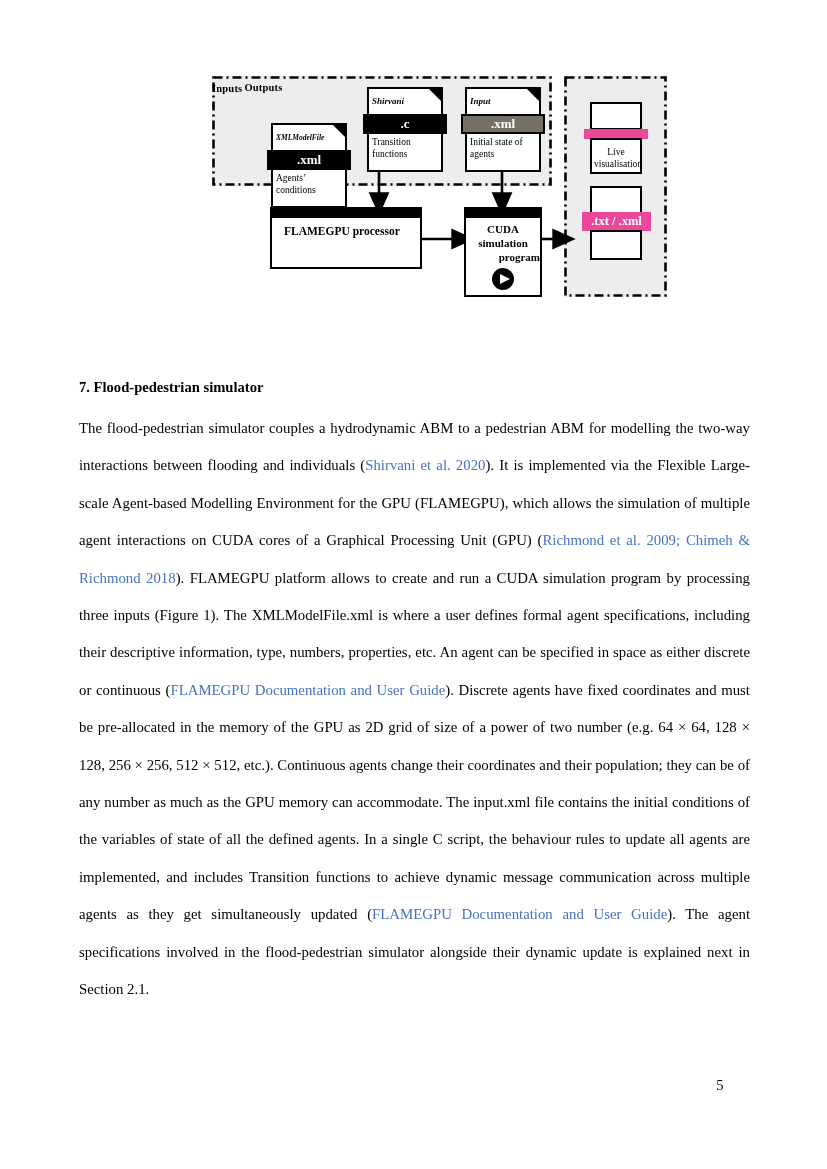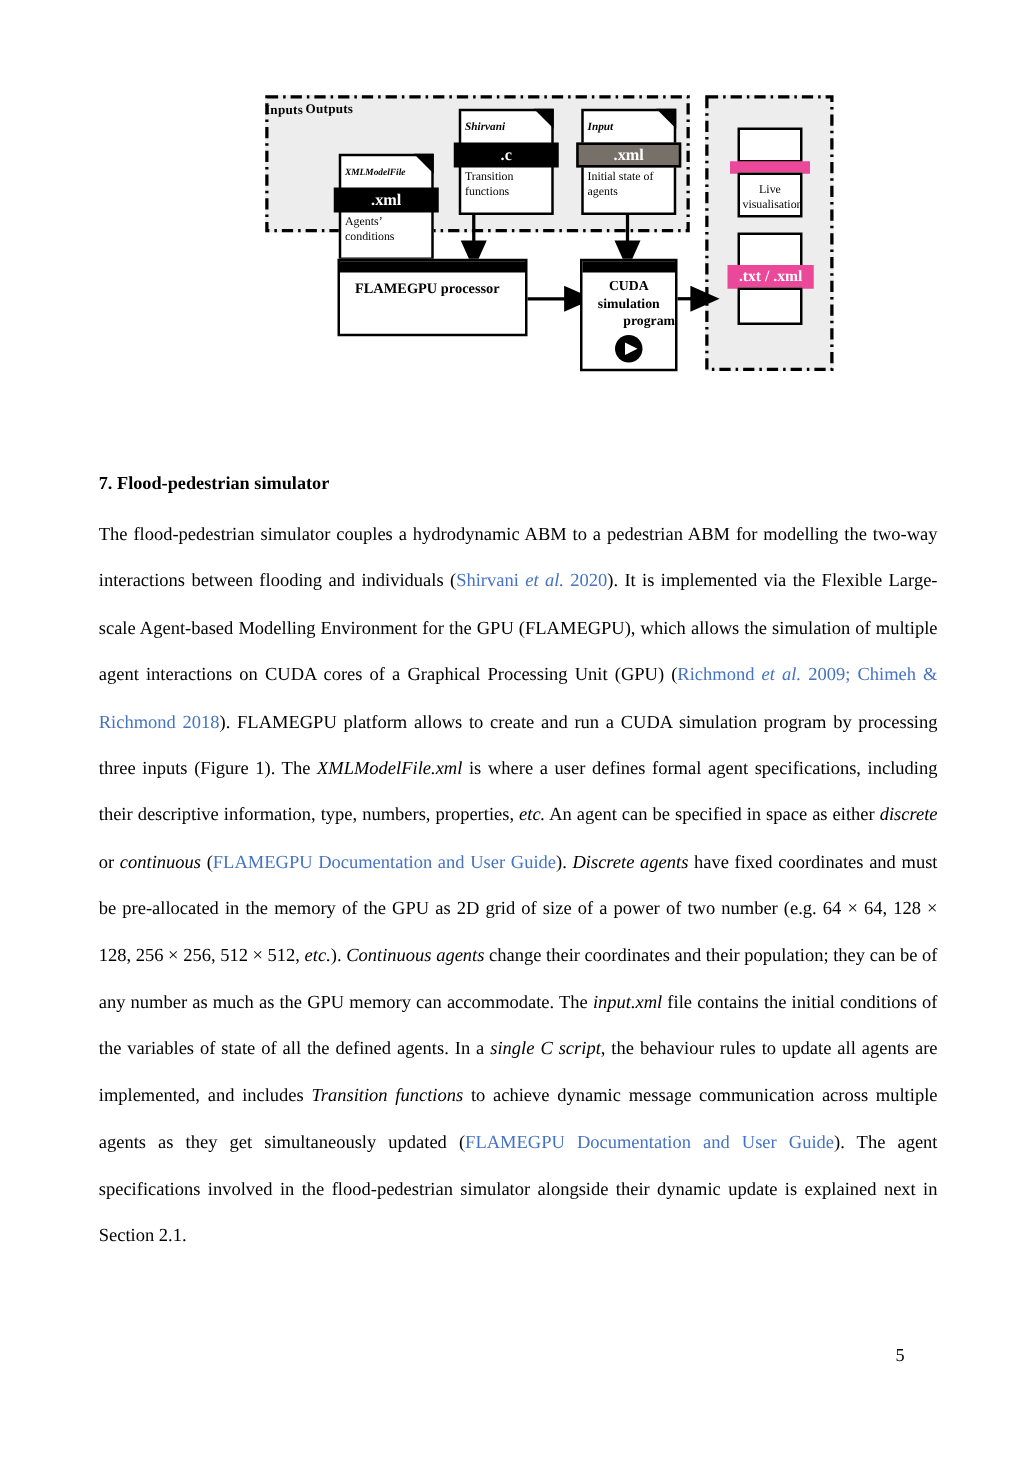--- a/index.html
+++ b/index.html
@@ -215,21 +215,21 @@
     line-height: 37.4px;
     text-align: justify;
     font-family: "Liberation Serif", serif;
   }
   .body-text p {
     margin: 0;
     text-align: justify;
     text-justify: inter-word;
   }
   .lnk { color: #4472c4; }
-  .it { font-style: italic; }
+  .it { }
 
   .page-number {
     position: absolute;
     left: 700px;
     top: 1077px;
     width: 40px;
     text-align: center;
     font-size: 14.6px;
     font-family: "Liberation Serif", serif;
   }

